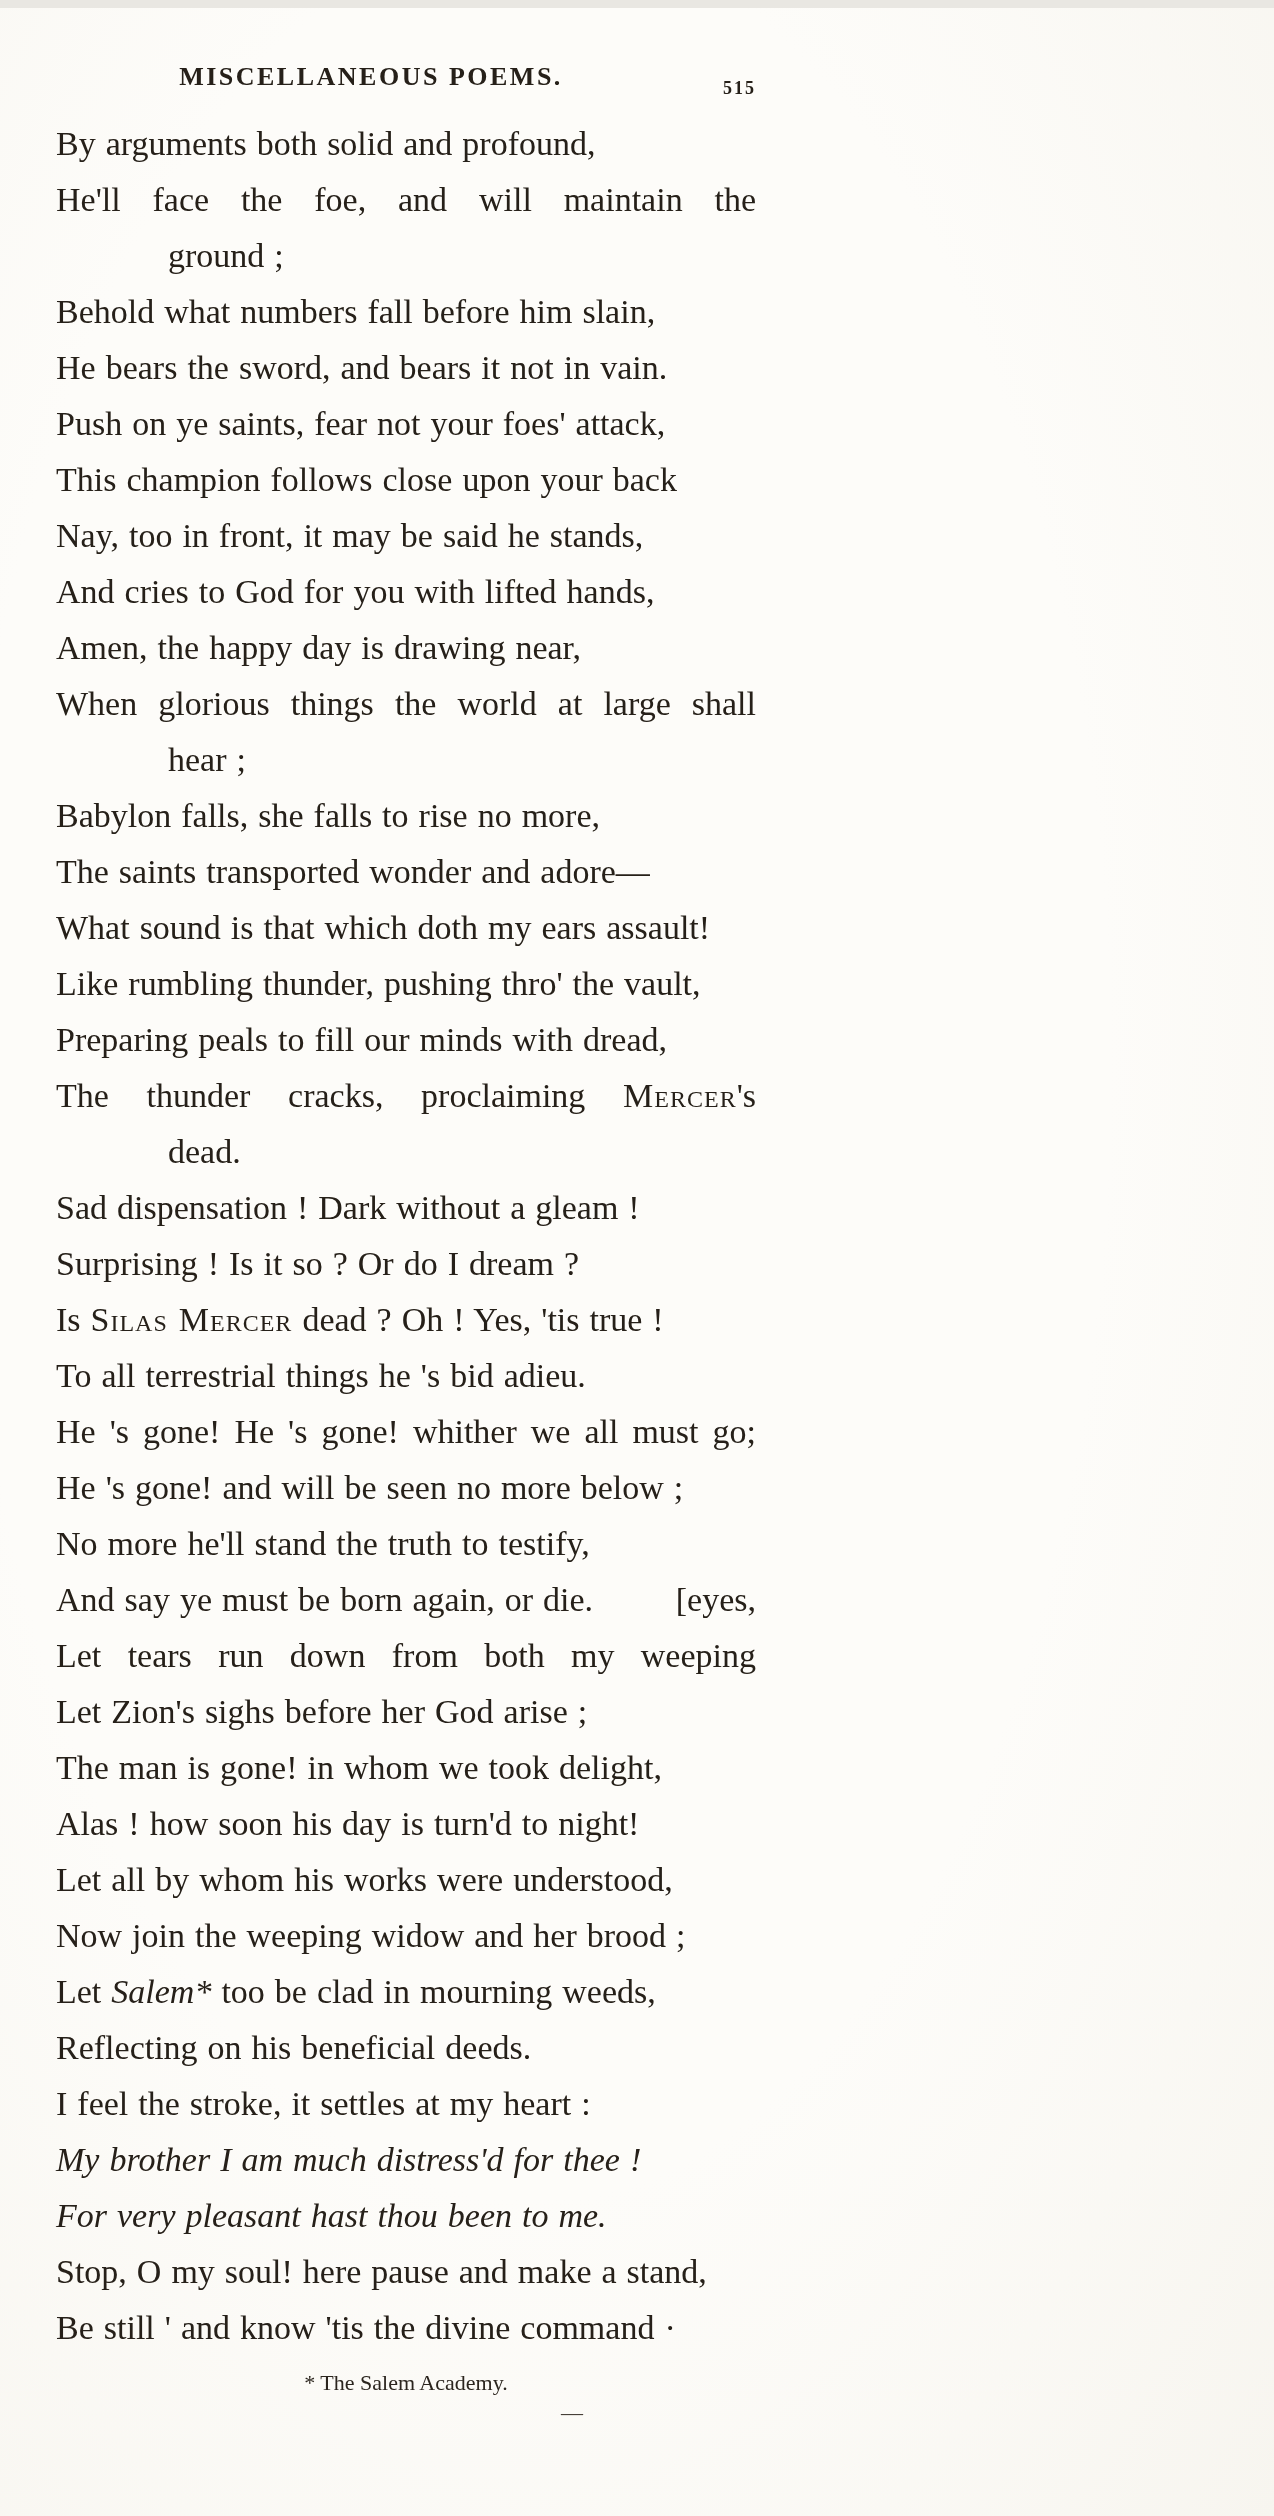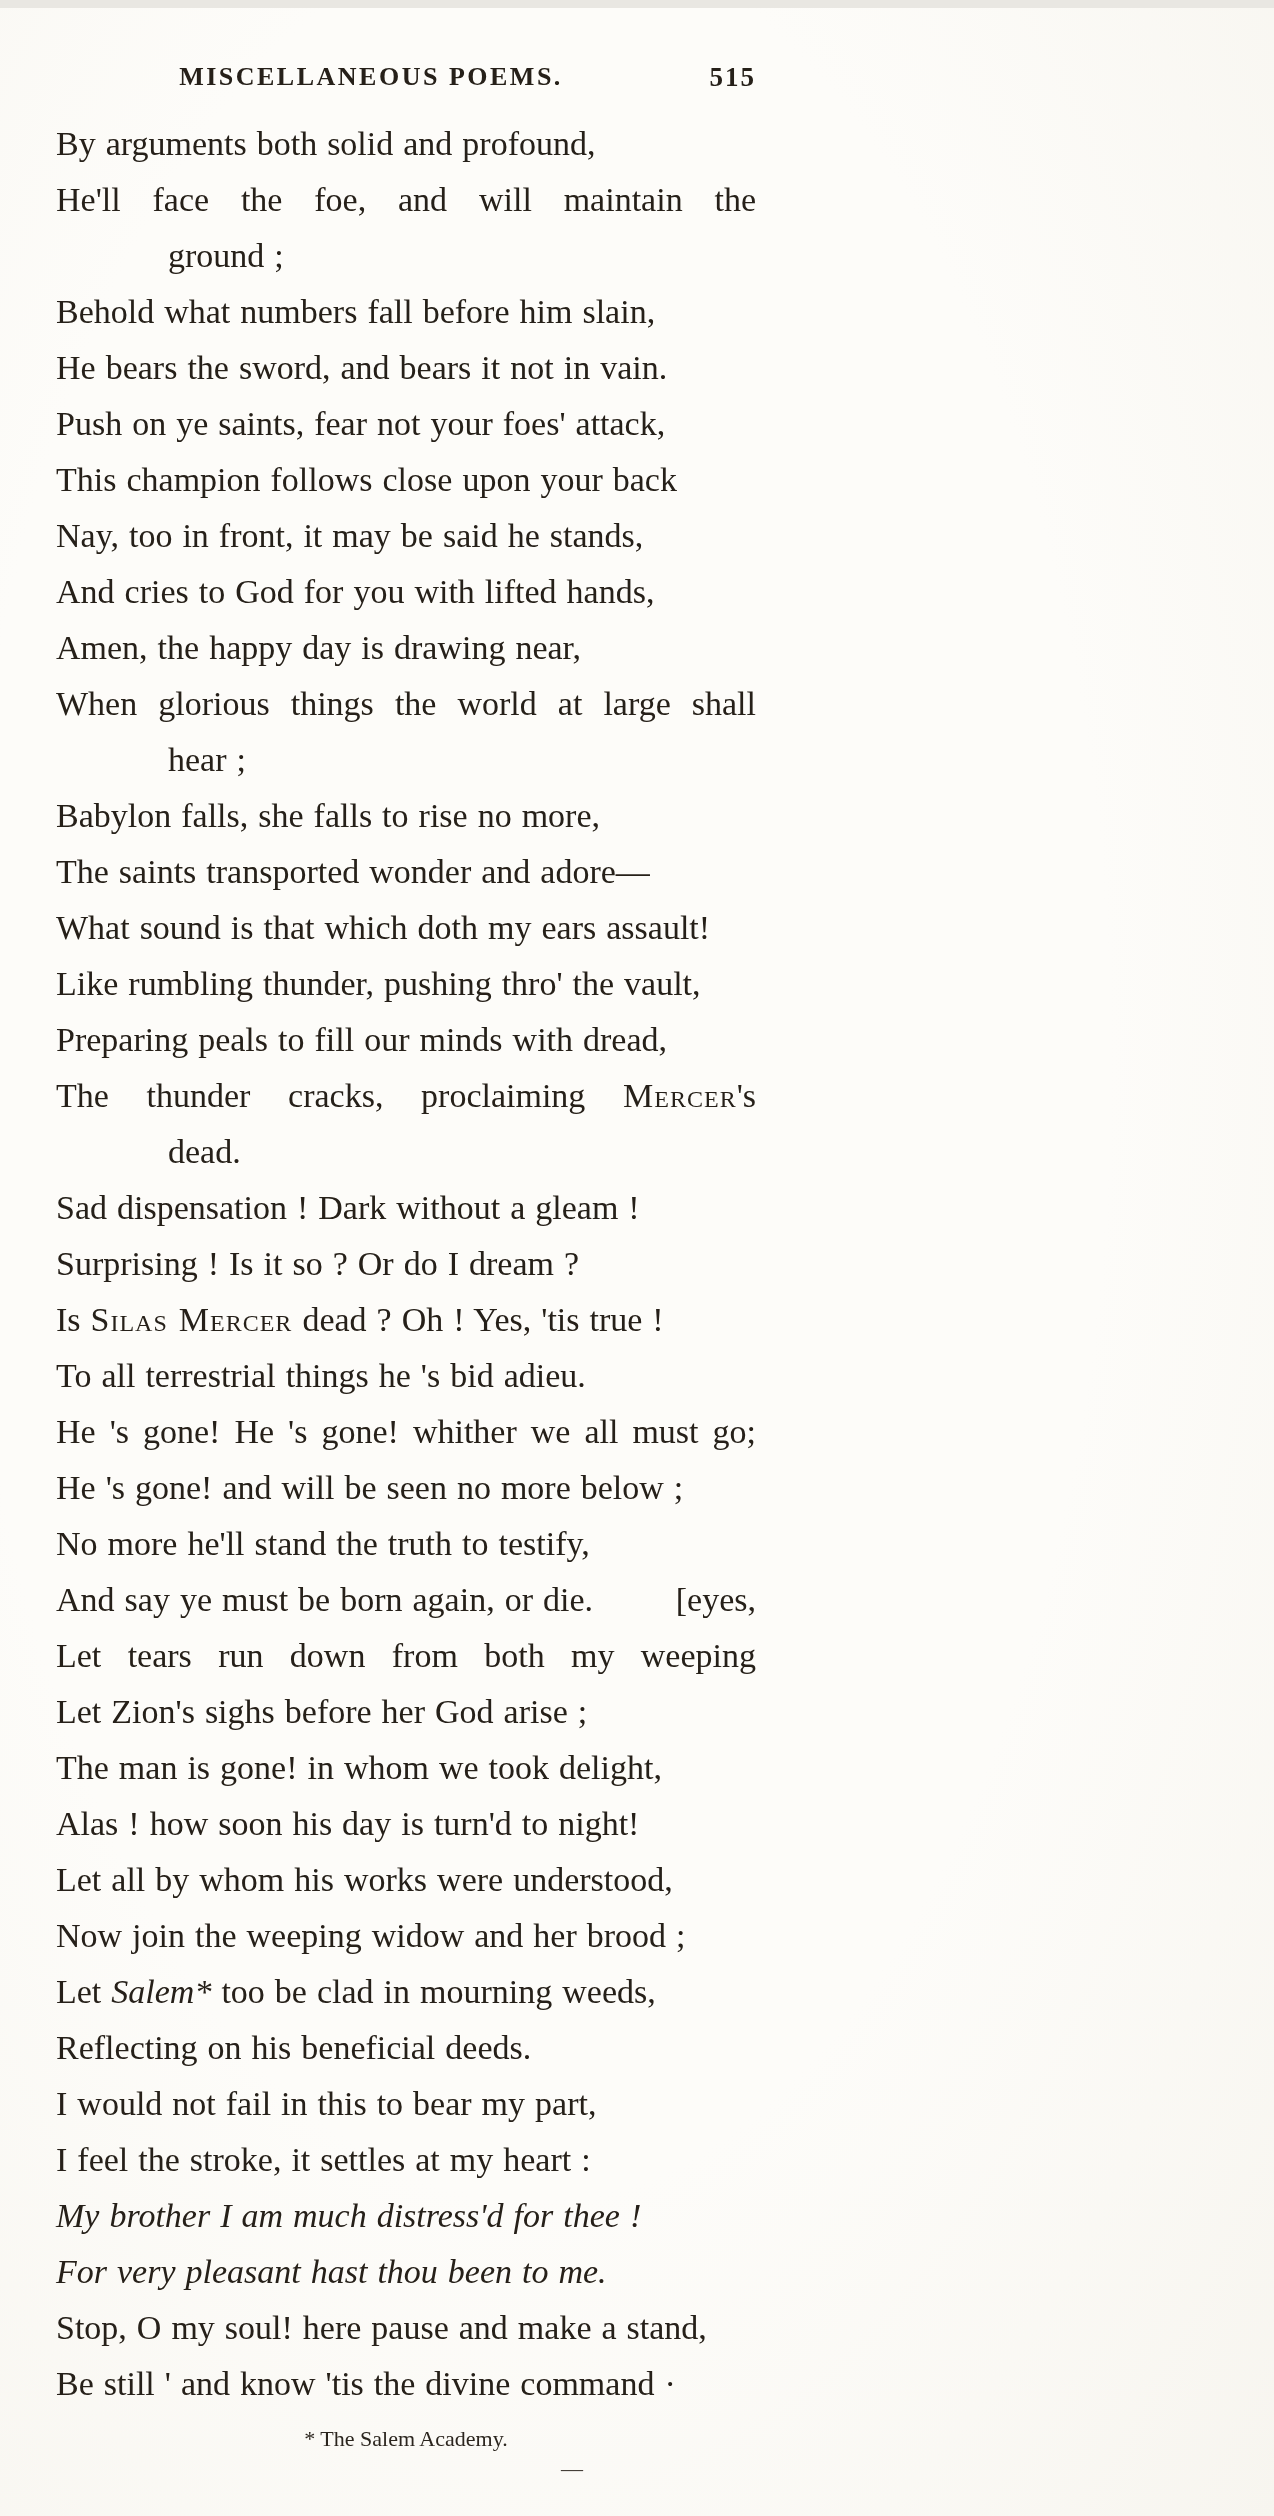--- a/index.html
+++ b/index.html
@@ -25,23 +25,23 @@
     text-align: center;
     font-weight: bold;
     font-size: 26px;
     letter-spacing: 2.5px;
     padding-top: 10px;
     margin-right: 70px; 
   }
   .pagenum {
     position: absolute;
     right: 0;
-    top: 10px;
+    top: 26px;
     font-weight: bold;
-    font-size: 27px;
+    font-size: 18px;
     letter-spacing: 2px;
   }
   .poem { font-size: 34px; word-spacing: 1.5px; }
   .line { line-height: 56px; white-space: nowrap; }
   .line.justify {
     white-space: normal;
     text-align: justify;
     text-align-last: justify;
   }
   .line.continuation { padding-left: 112px; }
@@ -107,21 +107,20 @@
           <span class="line-right">[eyes,</span>
         </div>
         <div class="line justify"><span class="line-main"><span class="seg-n">Let tears run down from both my weeping</span></span></div>
         <div class="line"><span class="line-main"><span class="seg-n">Let Zion's sighs before her God arise ;</span></span></div>
         <div class="line"><span class="line-main"><span class="seg-n">The man is gone! in whom we took delight,</span></span></div>
         <div class="line"><span class="line-main"><span class="seg-n">Alas ! how soon his day is turn'd to night!</span></span></div>
         <div class="line"><span class="line-main"><span class="seg-n">Let all by whom his works were understood,</span></span></div>
         <div class="line"><span class="line-main"><span class="seg-n">Now join the weeping widow and her brood ;</span></span></div>
         <div class="line"><span class="line-main"><span class="seg-n">Let </span><span class="seg-i">Salem*</span><span class="seg-n"> too be clad in mourning weeds,</span></span></div>
         <div class="line"><span class="line-main"><span class="seg-n">Reflecting on his beneficial deeds.</span></span></div>
-        <div class="line"><span class="line-main"><span class="seg-n">I would not fail in this to bear my part,</span></span></div>
         <div class="line"><span class="line-main"><span class="seg-n">I feel the stroke, it settles at my heart :</span></span></div>
         <div class="line"><span class="line-main"><span class="seg-i">My brother I am much distress'd for thee !</span></span></div>
         <div class="line"><span class="line-main"><span class="seg-i">For very pleasant hast thou been to me.</span></span></div>
         <div class="line"><span class="line-main"><span class="seg-n">Stop, O my soul! here pause and make a stand,</span></span></div>
         <div class="line"><span class="line-main"><span class="seg-n">Be still ' and know 'tis the divine command ·</span></span></div>
       </div>
     <div class="footnote">* The Salem Academy.</div>
     <div class="scan-dash">—</div>
   </div>
 </div>

